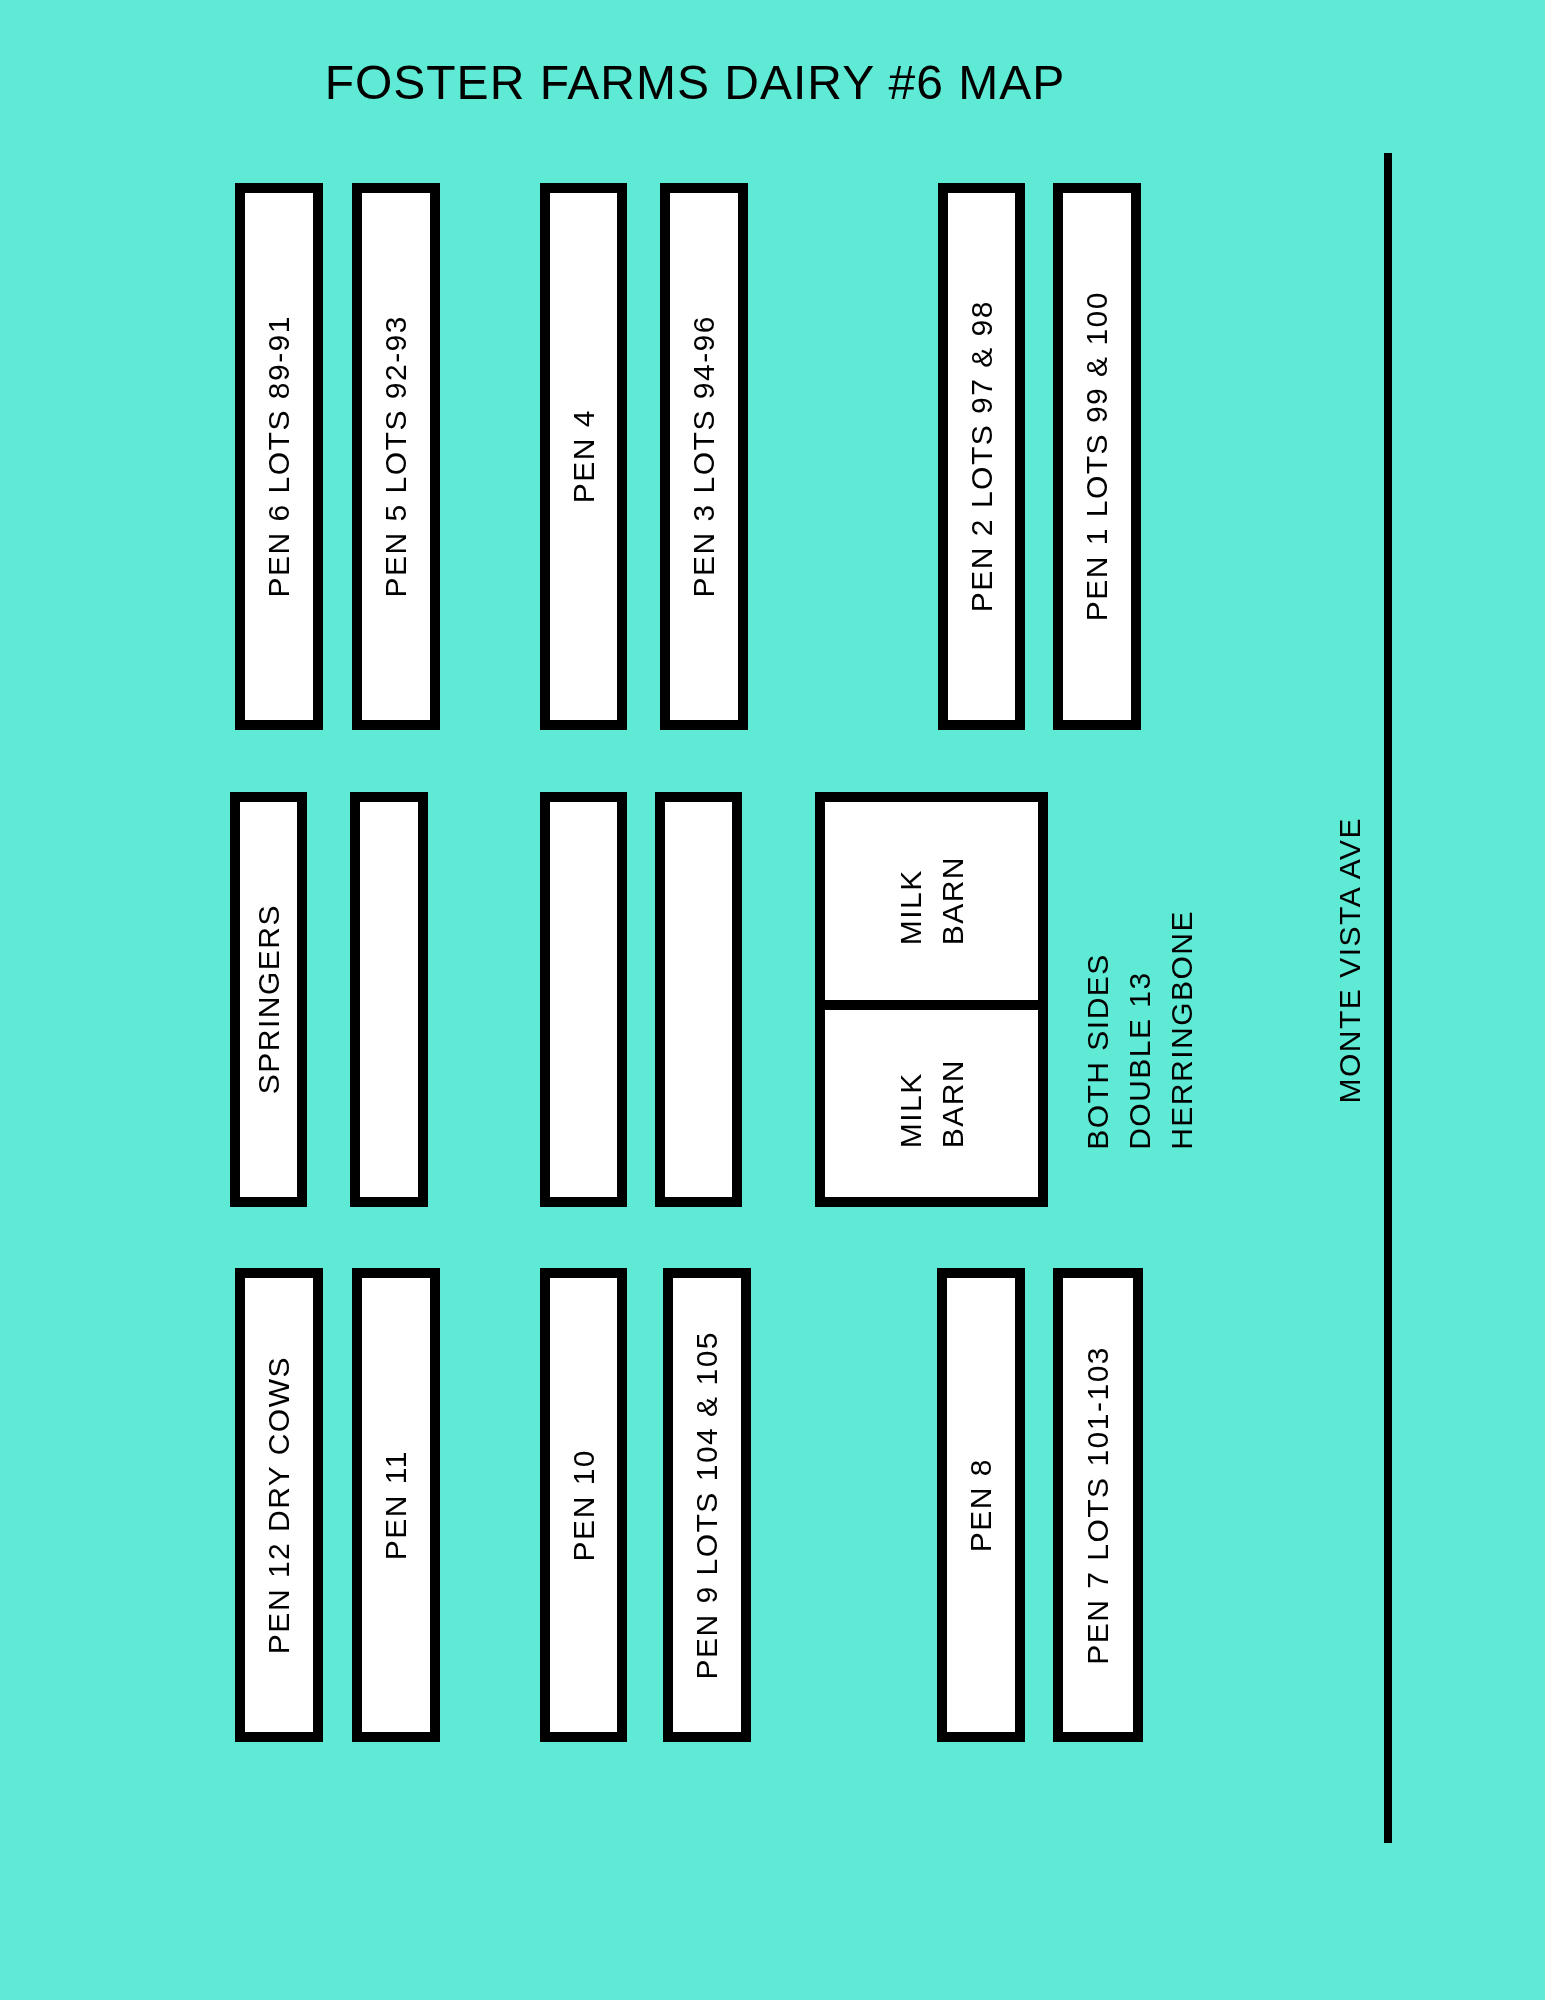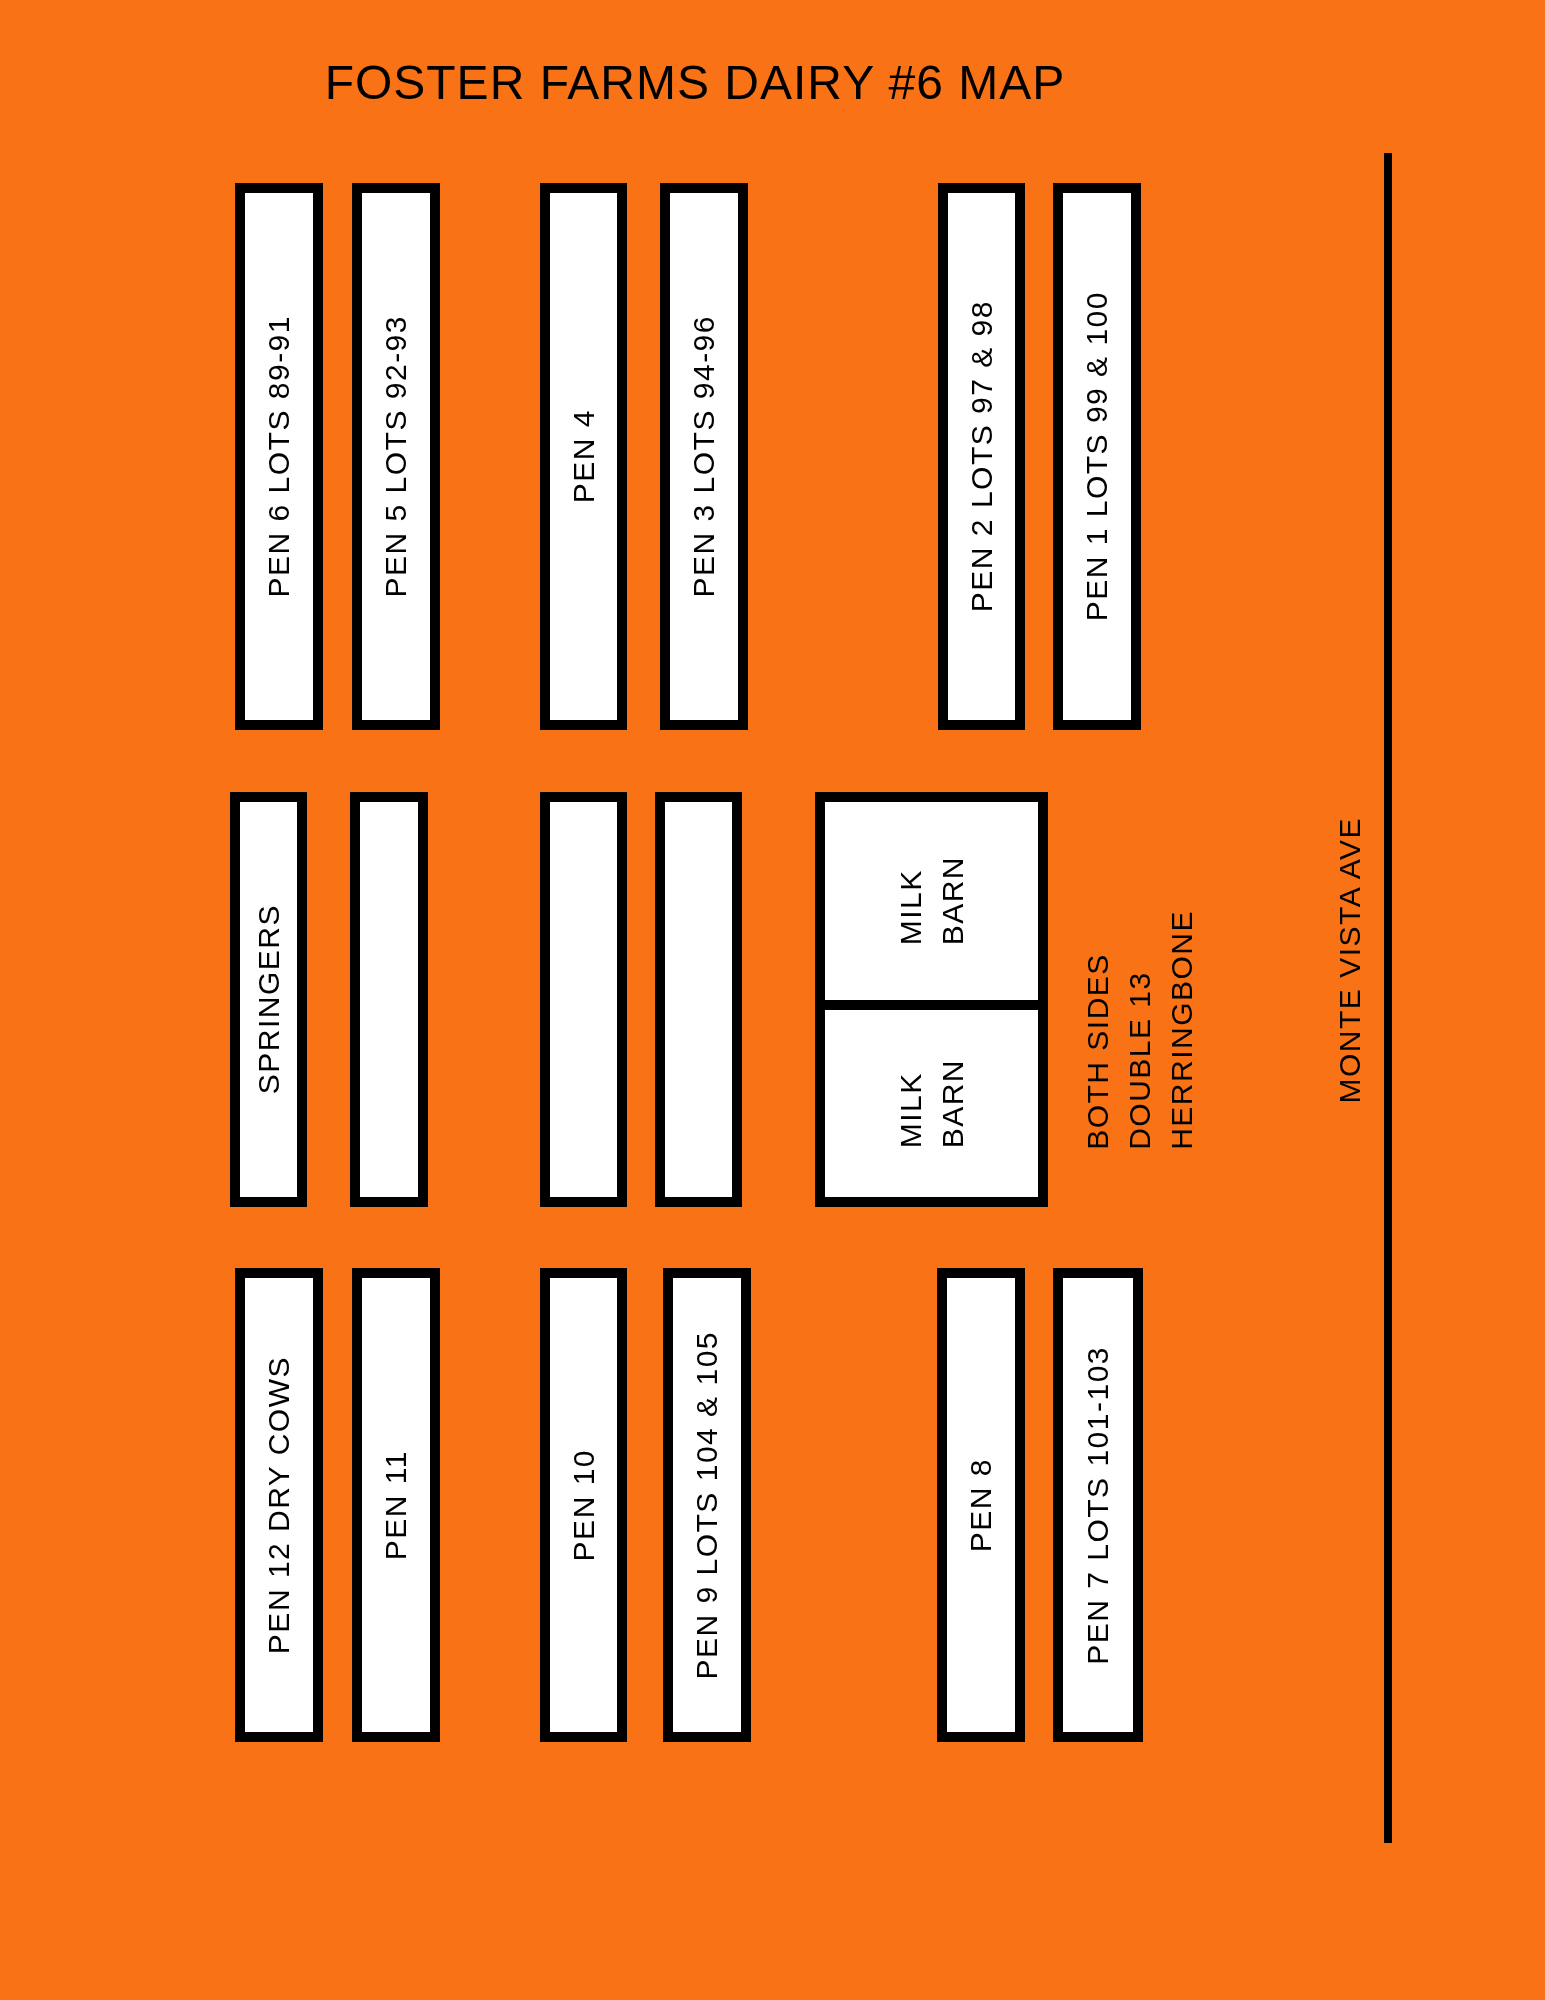--- a/index.html
+++ b/index.html
@@ -4,21 +4,21 @@
 <style>
   html, body {
     margin: 0;
     padding: 0;
     background: #ffffff;
   }
   .page {
     position: relative;
     width: 1545px;
     height: 2000px;
-    background: #f97316;
+    background: #5eead4;
     font-family: "Liberation Sans", sans-serif;
     color: #000000;
     overflow: hidden;
   }
   .title {
     position: absolute;
     left: 0;
     top: 55px;
     width: 1390px;
     text-align: center;

